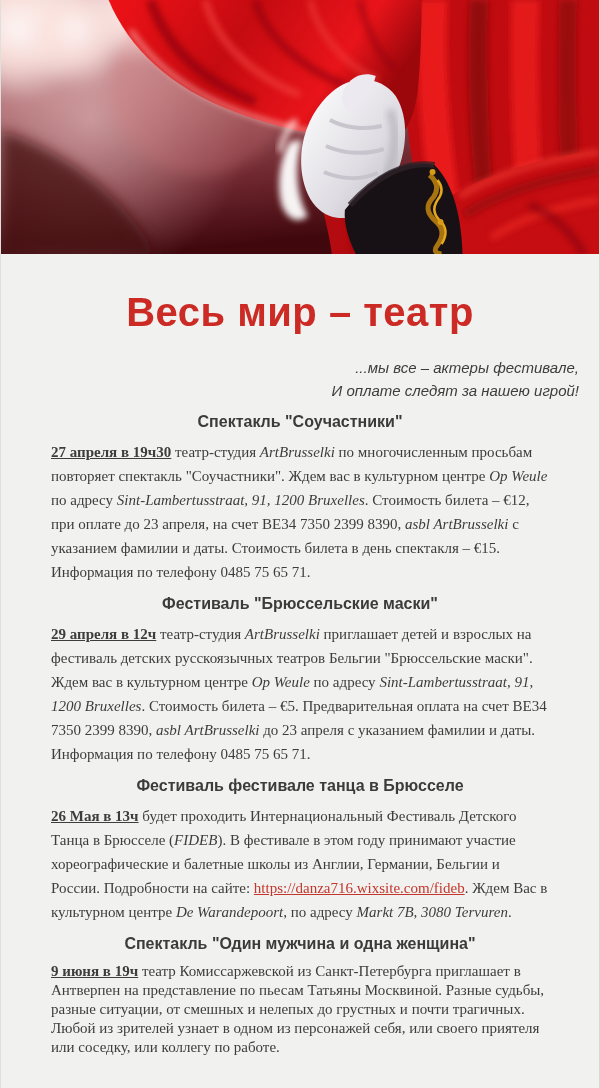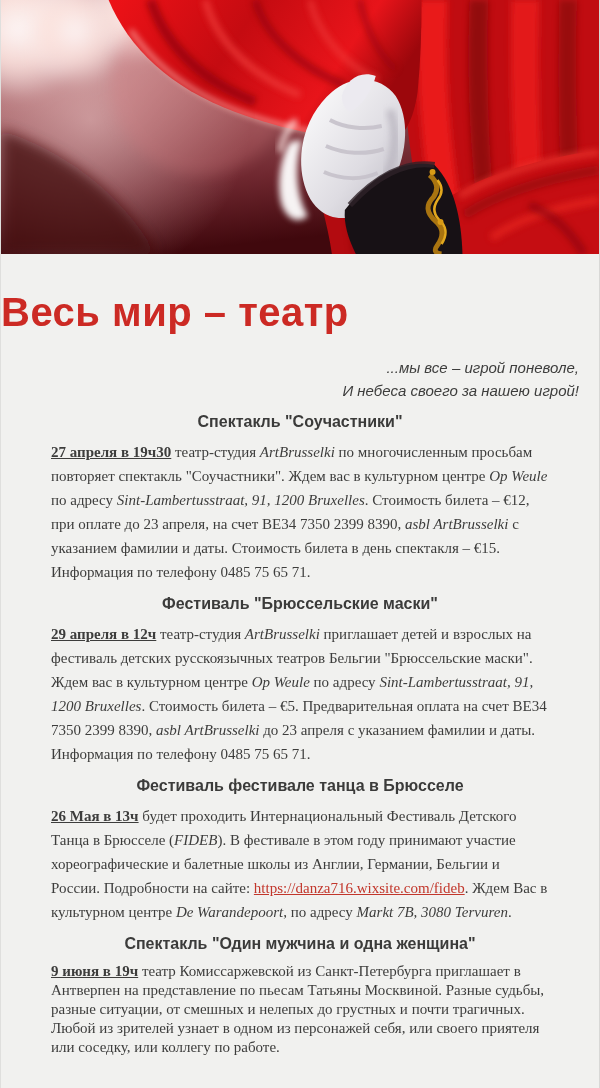--- a/index.html
+++ b/index.html
@@ -5,21 +5,21 @@
   html, body { margin: 0; padding: 0; background: #f1f1ef; }
   body { font-family: "Liberation Sans", sans-serif; color: var(--text, #3d3d3c); }
   .page {
     width: 600px; min-height: 1088px; margin: 0 auto; background: var(--background, #f1f1ef);
     border-left: 1px solid #dfdfdd; border-right: 1px solid #d8d8d6; box-sizing: border-box;
     overflow: hidden;
   }
   .hero { display: block; width: 100%; height: 254px; }
   .hero svg { display: block; width: 100%; height: 254px; }
   .masthead-title {
-    margin: 36px 0 0; 
+    margin: 36px 0 0; text-align: center;
     font-size: 40px; line-height: 44px; font-weight: 700;
     color: var(--accent, #cc2a24); letter-spacing: 0.5px;
   }
   .epigraph {
     margin: 22px 20px 0 0; text-align: right; font-style: italic;
     font-size: 15px; line-height: 23px;
   }
   .events { padding: 0 50px 14px; }
   .event { margin-top: 6px; }
   .event-title {
@@ -123,22 +123,22 @@
       <path d="M430,175 q12,10 4,22 q-12,12 2,24 q12,10 2,24 q-6,8 4,9" stroke="#b97f10" stroke-width="5" fill="none" opacity="0.9"></path>
       <path d="M438,180 q8,10 0,20 q-8,12 4,22 q8,10 0,22" stroke="#e3a81e" stroke-width="2.5" fill="none"></path>
       <circle cx="433" cy="172" r="3" fill="#d99b16"></circle>
       <circle cx="441" cy="222" r="3" fill="#d99b16"></circle>
     </svg>
   </div>
 
   <h1 class="masthead-title">Весь мир – театр</h1>
 
   <div class="epigraph">
-      <div>...мы все – игрой поневоле,</div>
-      <div>И небеса своего за нашею игрой!</div>
+      <div>...мы все – актеры фестивале,</div>
+      <div>И оплате следят за нашею игрой!</div>
     </div>
 
   <div class="events">
       <section class="event">
         <h3 class="event-title">Спектакль "Соучастники"</h3>
         <p class="event-body"><span class="bold underline">27 апреля в 19ч30</span><span class=""> театр-студия </span><span class="italic">ArtBrusselki</span><span class=""> по многочисленным просьбам повторяет спектакль "Соучастники". Ждем вас в культурном центре </span><span class="italic">Op Weule</span><span class=""> по адресу </span><span class="italic">Sint-Lambertusstraat, 91, 1200 Bruxelles</span><span class="">. Стоимость билета – €12, при оплате до 23 апреля, на счет BE34 7350 2399 8390, </span><span class="italic">asbl ArtBrusselki</span><span class=""> с указанием фамилии и даты. Стоимость билета в день спектакля – €15. Информация по телефону 0485 75 65 71.</span></p>
       </section>
       <section class="event">
         <h3 class="event-title">Фестиваль "Брюссельские маски"</h3>
         <p class="event-body"><span class="bold underline">29 апреля в 12ч</span><span class=""> театр-студия </span><span class="italic">ArtBrusselki</span><span class=""> приглашает детей и взрослых на фестиваль детских русскоязычных театров Бельгии "Брюссельские маски". Ждем вас в культурном центре </span><span class="italic">Op Weule</span><span class=""> по адресу </span><span class="italic">Sint-Lambertusstraat, 91, 1200 Bruxelles</span><span class="">. Стоимость билета – €5. Предварительная оплата на счет BE34 7350 2399 8390, </span><span class="italic">asbl ArtBrusselki</span><span class=""> до 23 апреля с указанием фамилии и даты. Информация по телефону 0485 75 65 71.</span></p>

